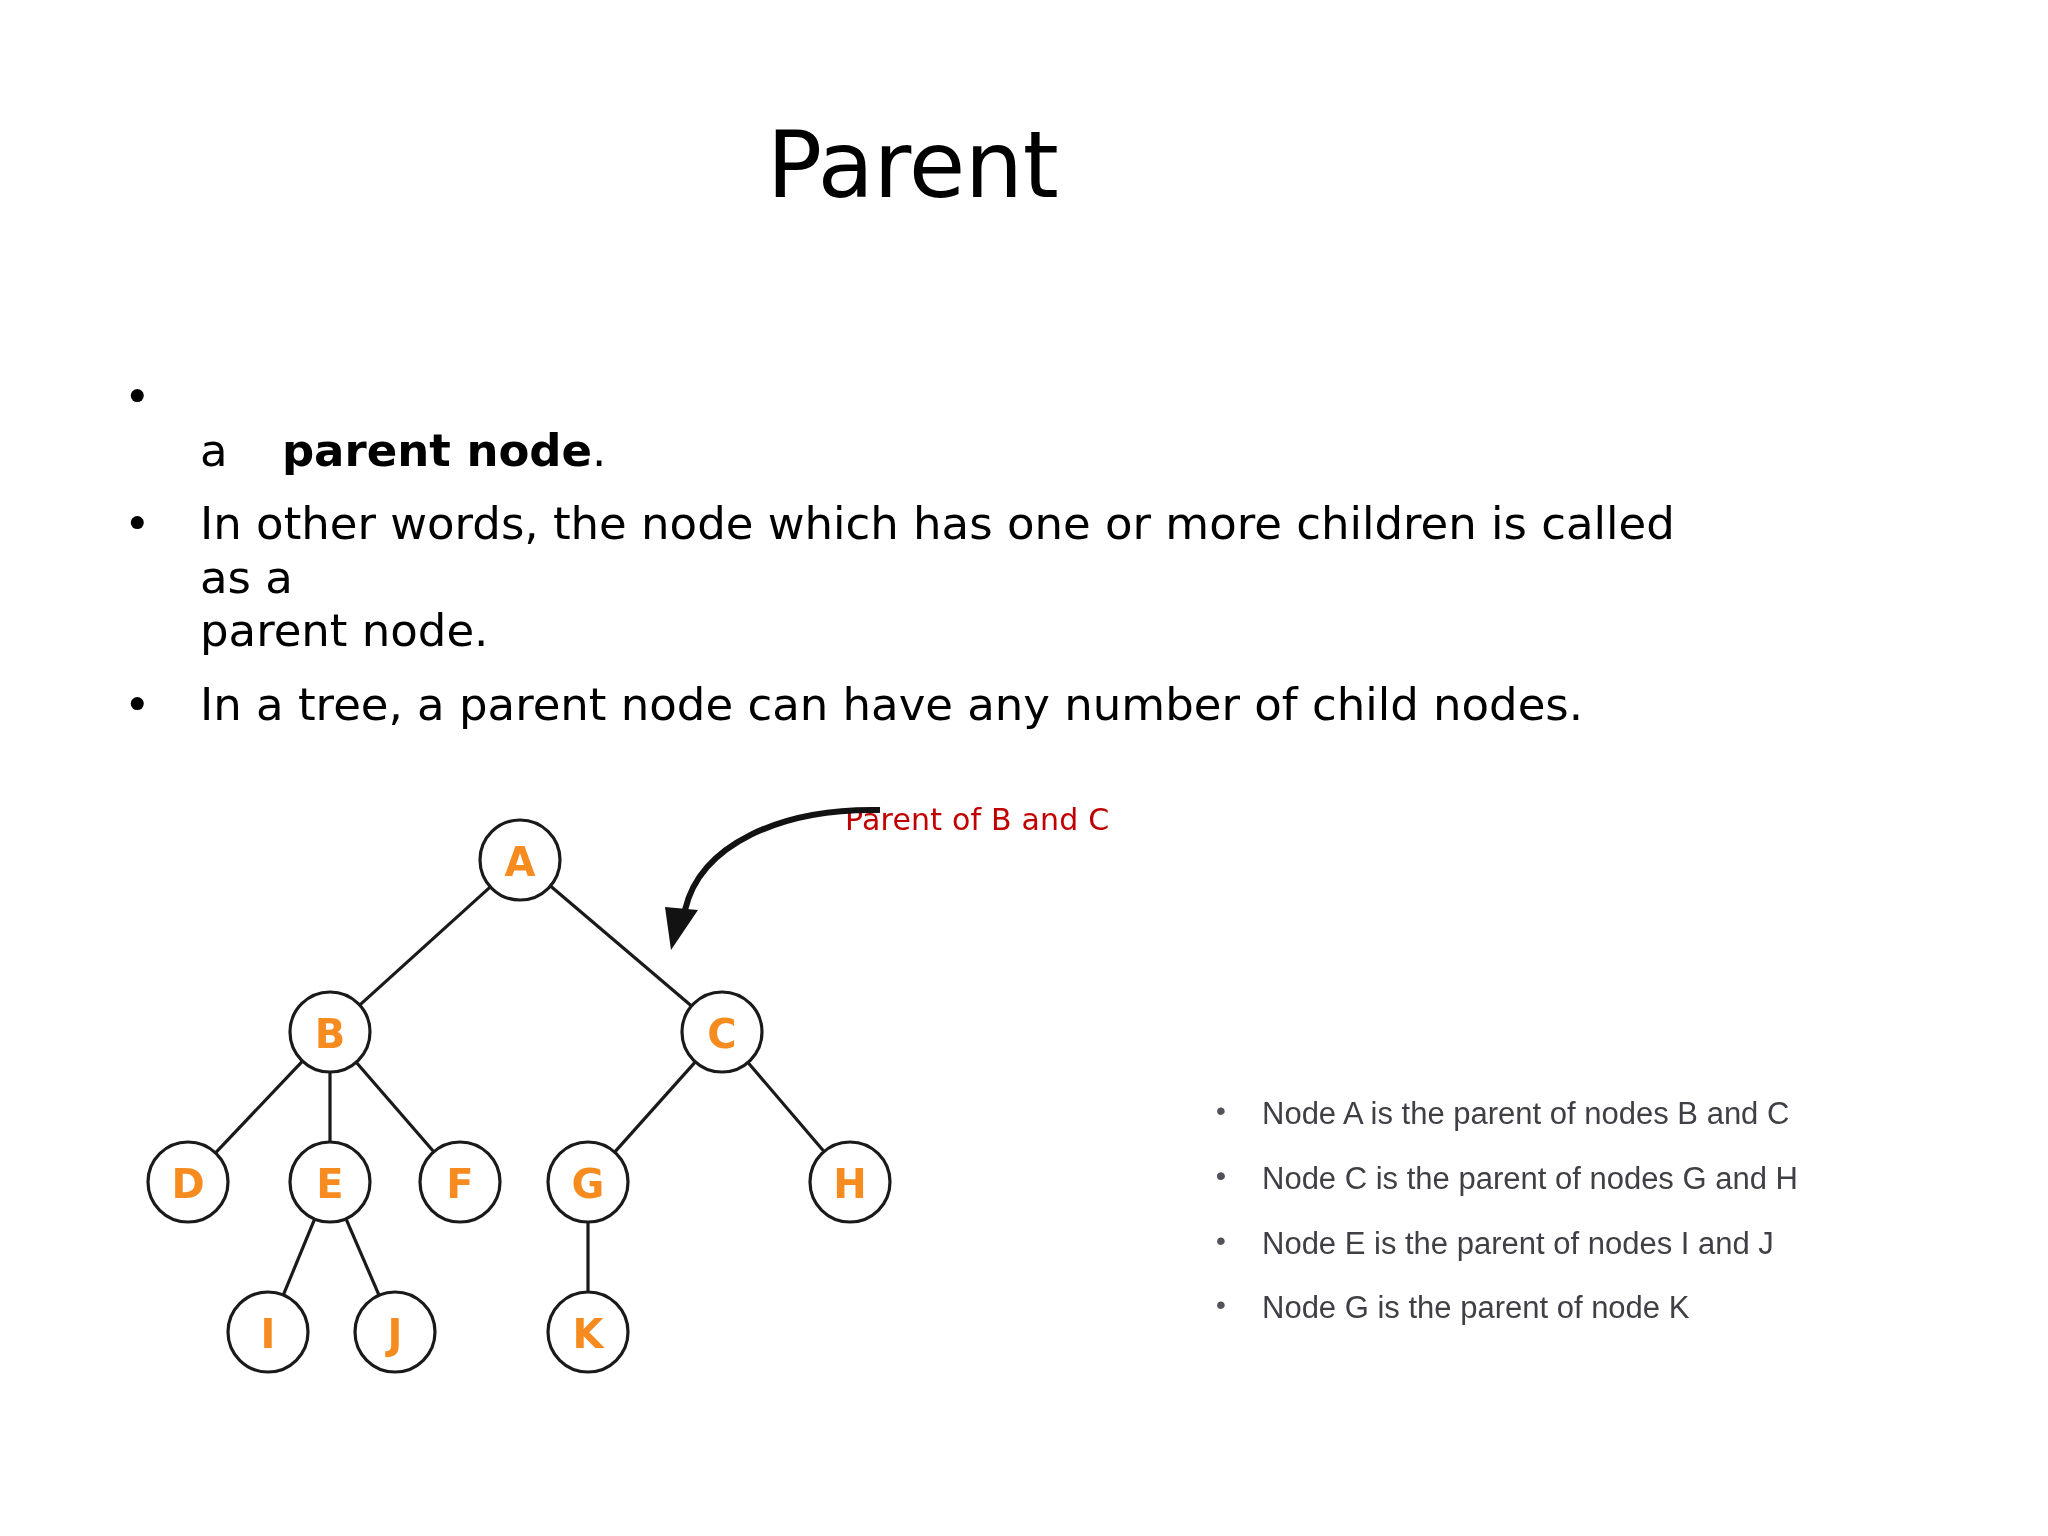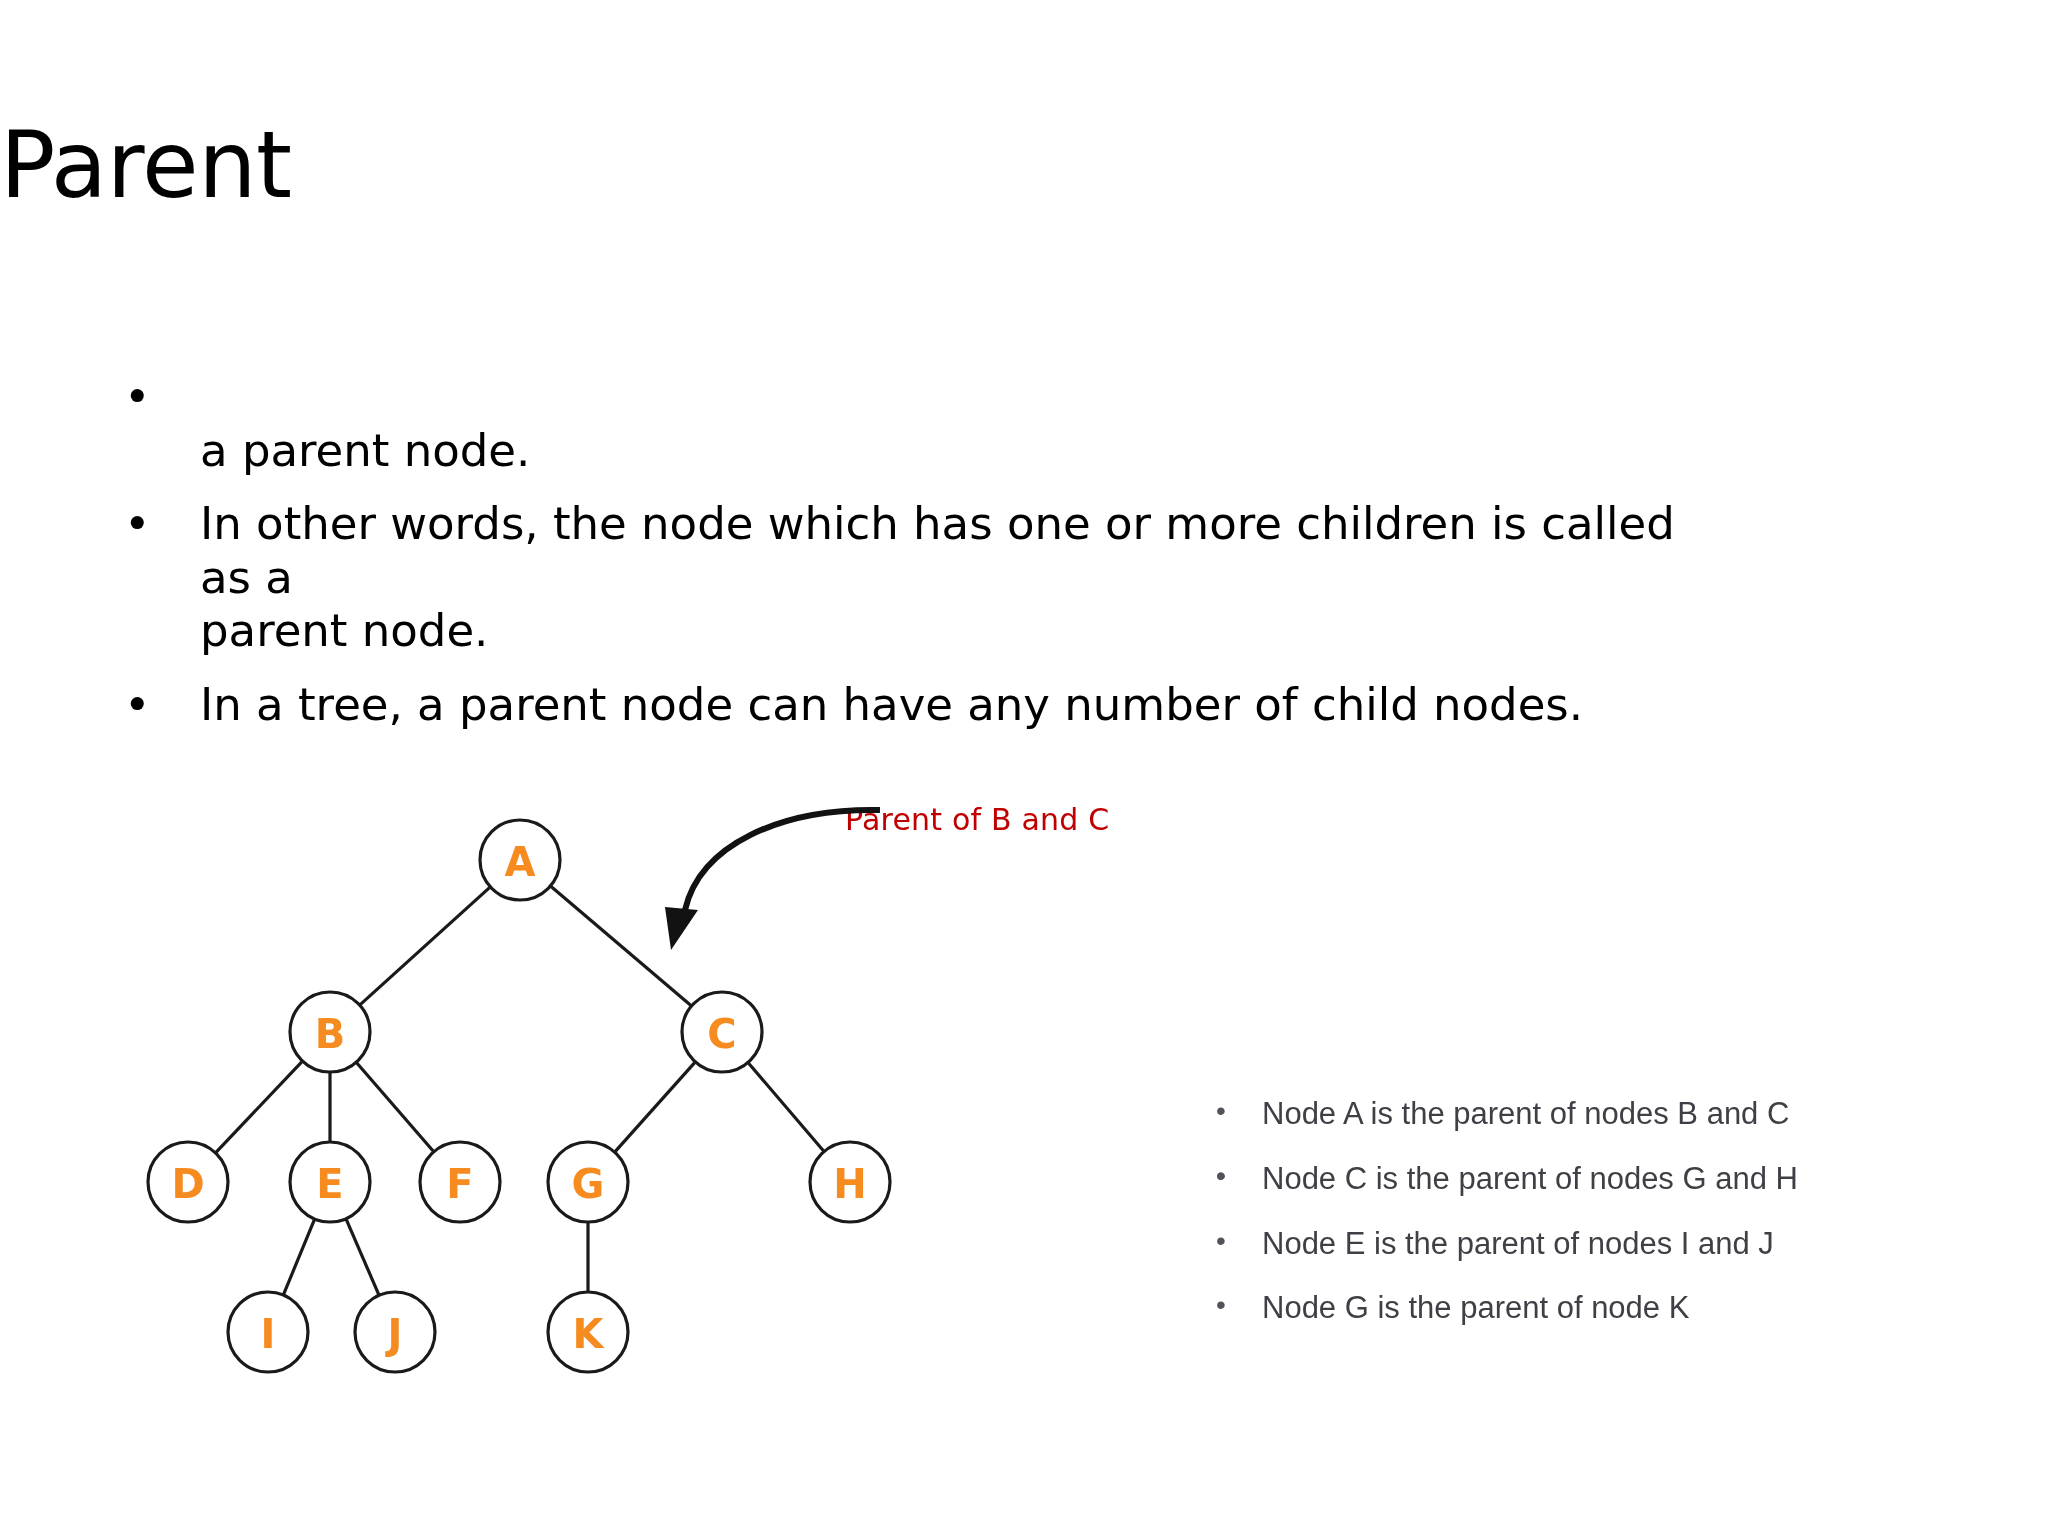--- a/index.html
+++ b/index.html
@@ -15,21 +15,21 @@
     font-family: "DejaVu Sans", sans-serif;
     color: #000000;
   }
 
   
   #slide-title {
     position: absolute;
     left: 0;
     top: 118px;
     width: 1825px;
-    text-align: left;
+    text-align: center;
     font-size: 92px;
     line-height: 1.05;
     font-weight: 400;
     color: #000000;
     letter-spacing: -0.5px;
   }
 
   
   #body-list {
     position: absolute;
@@ -45,21 +45,21 @@
     line-height: 1.19;
     color: #000000;
   }
   .body-bullet .dot {
     position: absolute;
     left: 14px;
     top: 0;
     font-size: 45px;
     line-height: 1.19;
   }
-  .body-bullet b { font-weight: 400; }
+  .body-bullet b { font-weight: 700; margin-left: 40px; }
 
   
   #figure {
     position: absolute;
     left: 0;
     top: 770px;
     width: 2048px;
     height: 766px;
   }
   #tree-svg {

